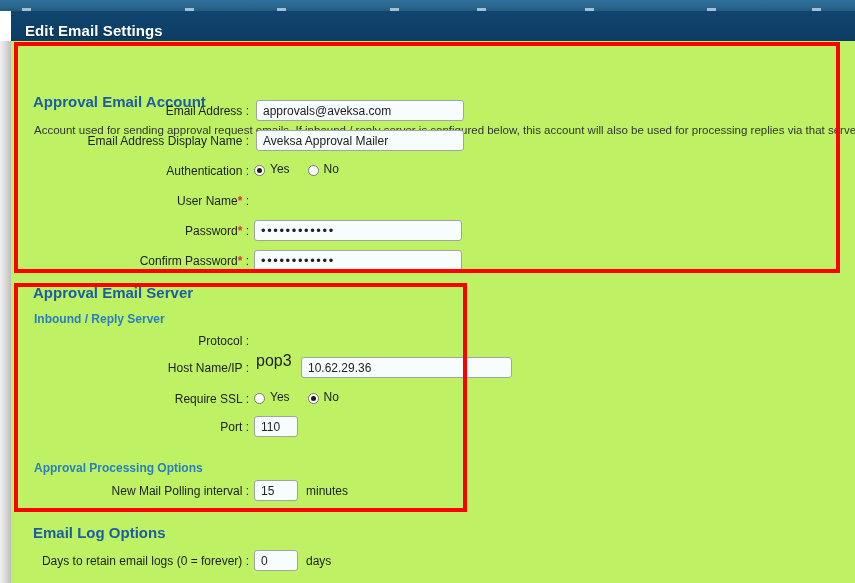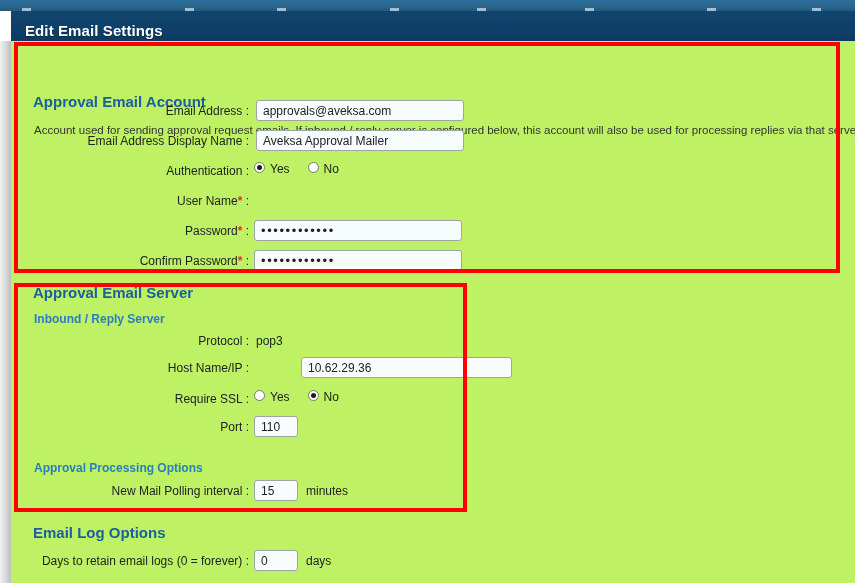--- a/index.html
+++ b/index.html
@@ -117,36 +117,37 @@
     font-family: "Liberation Sans", sans-serif;
     font-size: 12px;
     color: #222222;
     padding: 0 6px;
     outline: none;
   }
   .pw-input { letter-spacing: 1.6px; font-size: 13px; }
 
   .static-value {
     position: absolute;
-    font-size: 12px;
-    color: #222222;
-    white-space: nowrap;
+    font-size: 16px;
+    color: #222222;
+    white-space: nowrap;
+    margin-top: 18px;
   }
   .suffix-text {
     position: absolute;
     font-size: 12px;
     color: #222222;
     white-space: nowrap;
   }
 
   
   .radio-group { position: absolute; display: flex; align-items: center; }
   .radio-opt {
     display: flex;
-    align-items: flex-start;
+    align-items: flex-end;
     font-size: 12px;
     color: #222222;
     margin-right: 18px;
     cursor: default;
   }
   .radio-dot {
     width: 11px; height: 11px;
     border: 1px solid #767676;
     border-radius: 50%;
     background: #ffffff;

